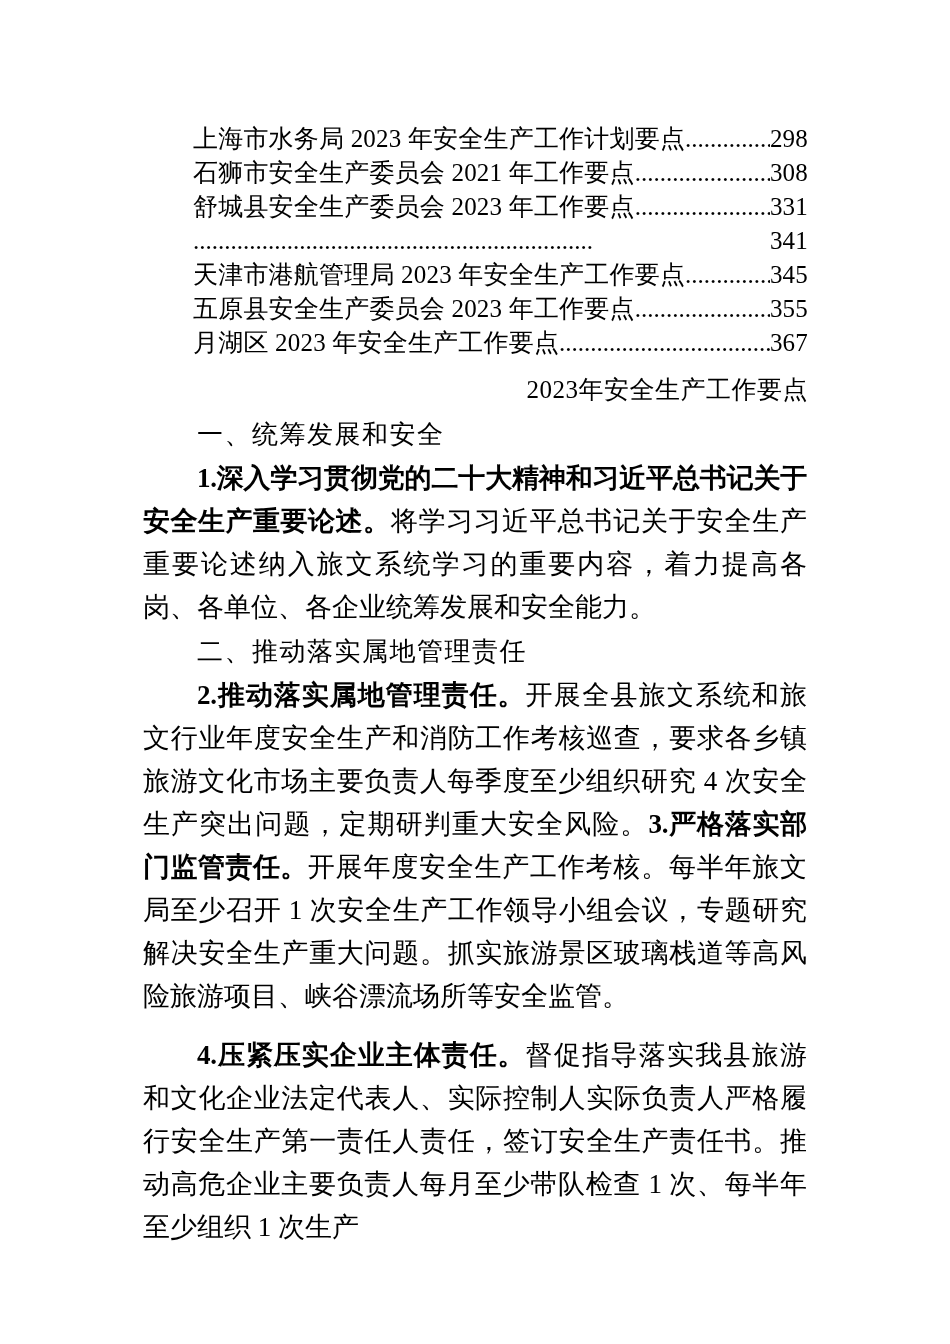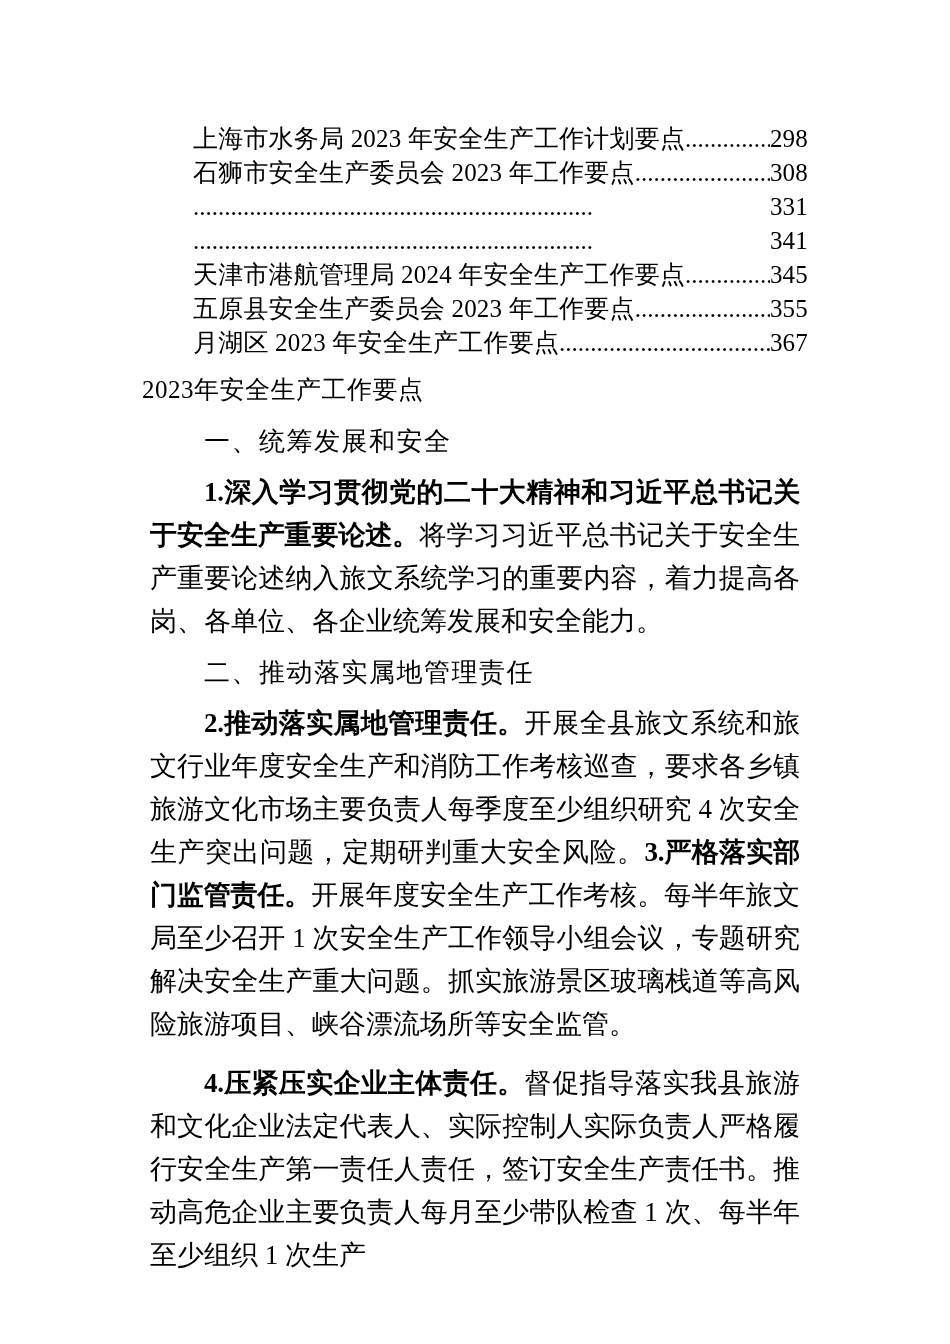--- a/index.html
+++ b/index.html
@@ -60,36 +60,36 @@
     font-size: 25px;
     text-align: center;
   }
 
   
   .doc-title {
     position: absolute;
     left: 142px;
     top: 372px;
     width: 666px;
-    text-align: left;
+    text-align: right;
     font-size: 25px;
     line-height: 36px;
     letter-spacing: 0.5px;
   }
 
   
   .body-block {
     position: absolute;
     left: 142px;
     top: 412px;
     width: 666px;
   }
 
   p.para {
-    margin: 8px;
+    margin: 1px;
     font-size: 27px;
     line-height: 43px;
     text-align: justify;
     text-justify: inter-ideograph;
     text-indent: 54px;
     letter-spacing: 0px;
     word-break: break-all;
   }
   p.para.heading-para {
     font-size: 26px;
@@ -110,37 +110,38 @@
 
   <div class="toc">
 
     <div class="toc-entry">
       <span class="toc-title">上海市水务局 2023 年安全生产工作计划要点</span>
       <span class="toc-dots">................................................................</span>
       <span class="toc-page">298</span>
     </div>
 
     <div class="toc-entry">
-      <span class="toc-title">石狮市安全生产委员会 2023 年工作要点</span>
+      <span class="toc-title">石狮市安全生产委员会 2021 年工作要点</span>
       <span class="toc-dots">................................................................</span>
       <span class="toc-page">308</span>
     </div>
 
     <div class="toc-entry">
+      <span class="toc-title">舒城县安全生产委员会 2023 年工作要点</span>
       <span class="toc-dots">................................................................</span>
       <span class="toc-page">331</span>
     </div>
 
     <div class="toc-entry">
       <span class="toc-dots">................................................................</span>
       <span class="toc-page">341</span>
     </div>
 
     <div class="toc-entry">
-      <span class="toc-title">天津市港航管理局 2024 年安全生产工作要点</span>
+      <span class="toc-title">天津市港航管理局 2023 年安全生产工作要点</span>
       <span class="toc-dots">................................................................</span>
       <span class="toc-page">345</span>
     </div>
 
     <div class="toc-entry">
       <span class="toc-title">五原县安全生产委员会 2023 年工作要点</span>
       <span class="toc-dots">................................................................</span>
       <span class="toc-page">355</span>
     </div>
 

